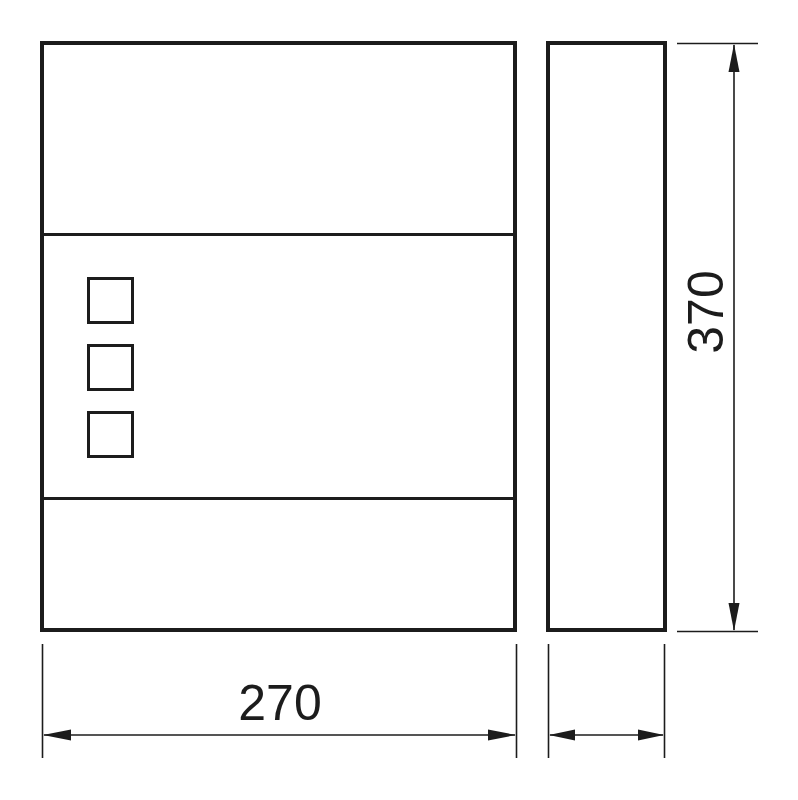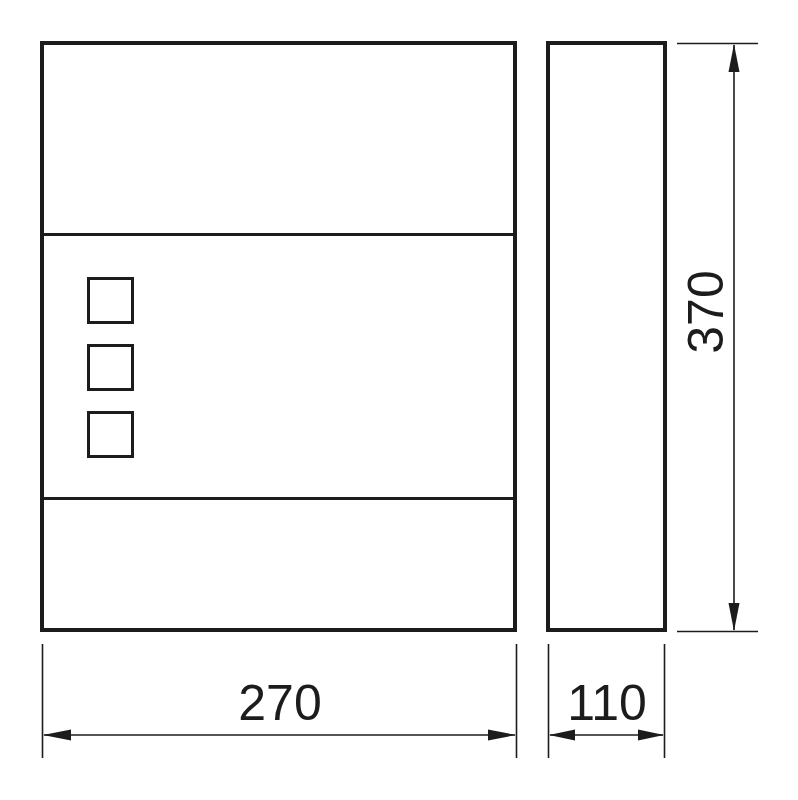--- a/index.html
+++ b/index.html
@@ -97,16 +97,15 @@
     <polygon points="664,735 638,729.5 638,740.5"></polygon>
 
     <line x1="677" y1="43.5" x2="758" y2="43.5"></line>
     <line x1="677" y1="631.5" x2="758" y2="631.5"></line>
     <line x1="734" y1="45" x2="734" y2="630"></line>
     <polygon points="734,44 728.5,72 739.5,72"></polygon>
     <polygon points="734,631 728.5,603 739.5,603"></polygon>
   </svg>
 
   <div class="dim-label dim-width">270</div>
-  <div class="dim-label dim-depth">110</div>
   <div class="dim-label dim-height">370</div>
 
 </div>
 
 </body></html>

